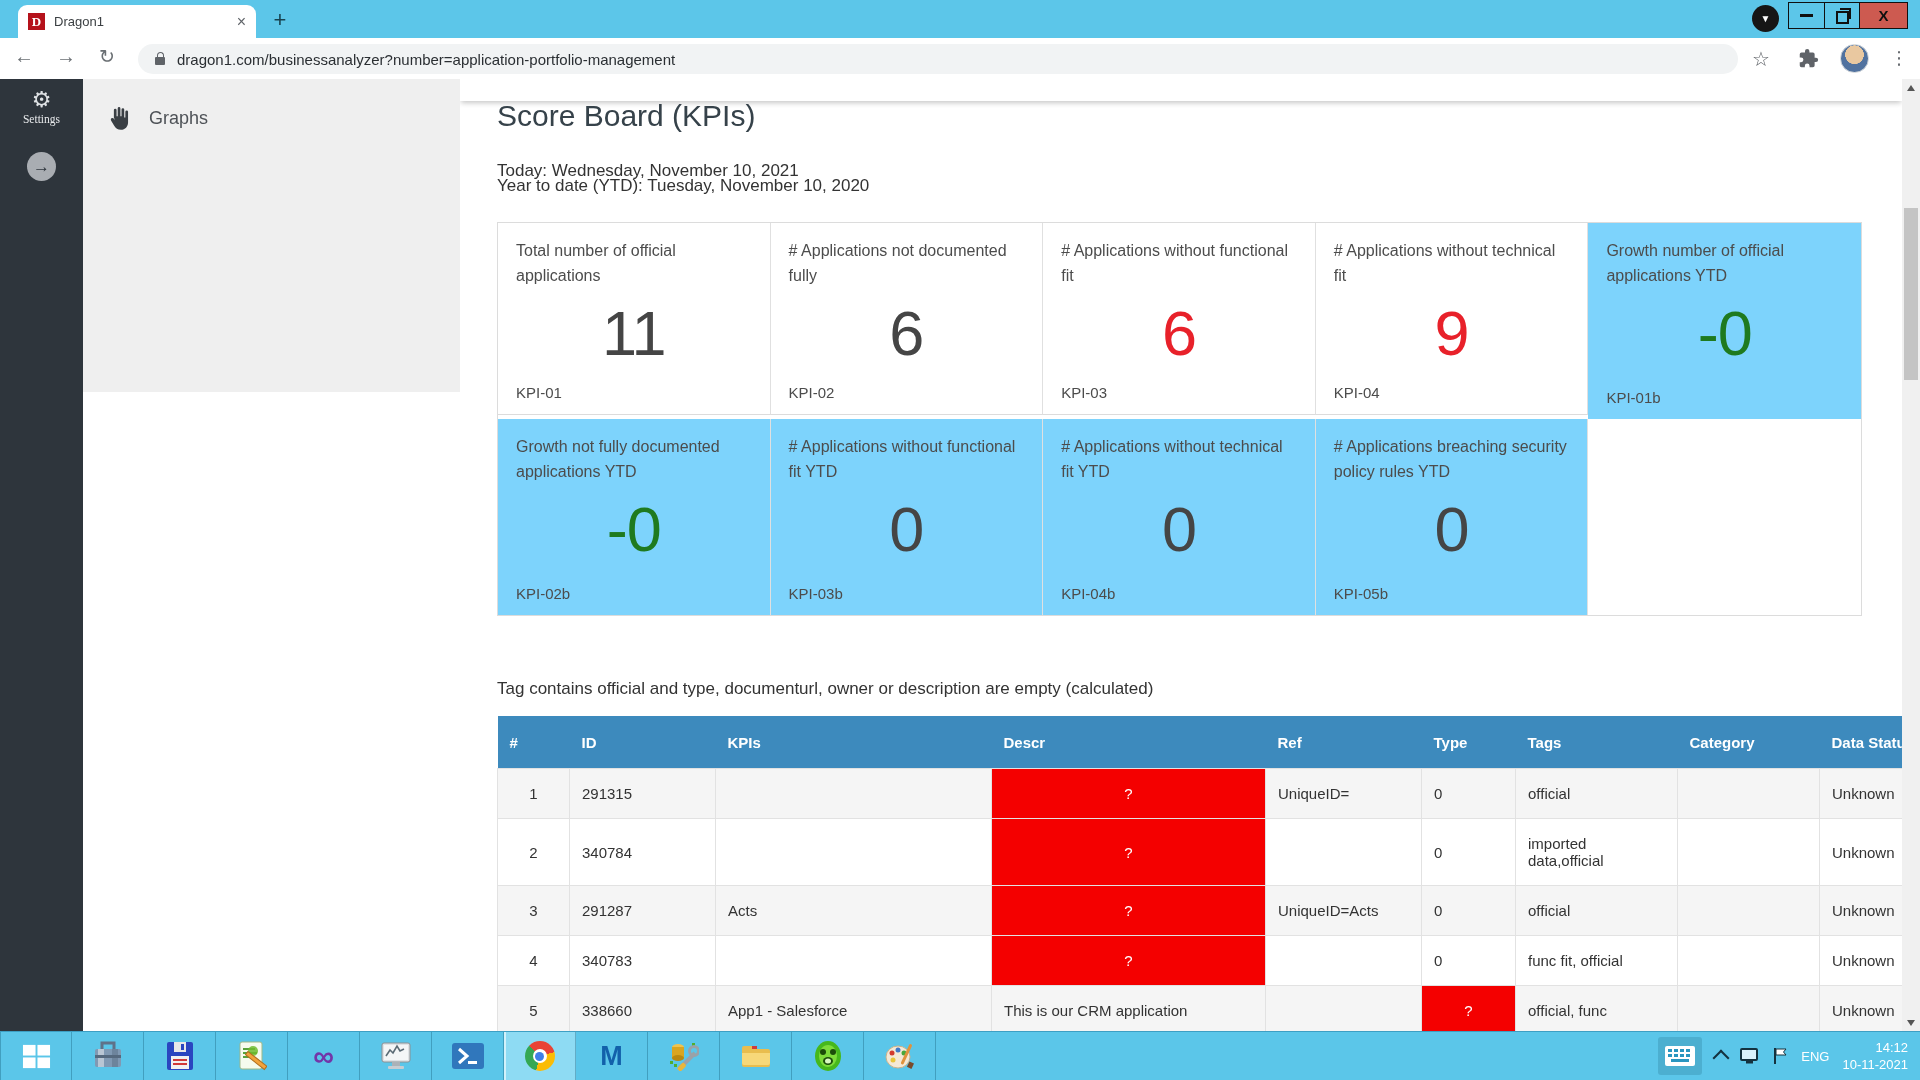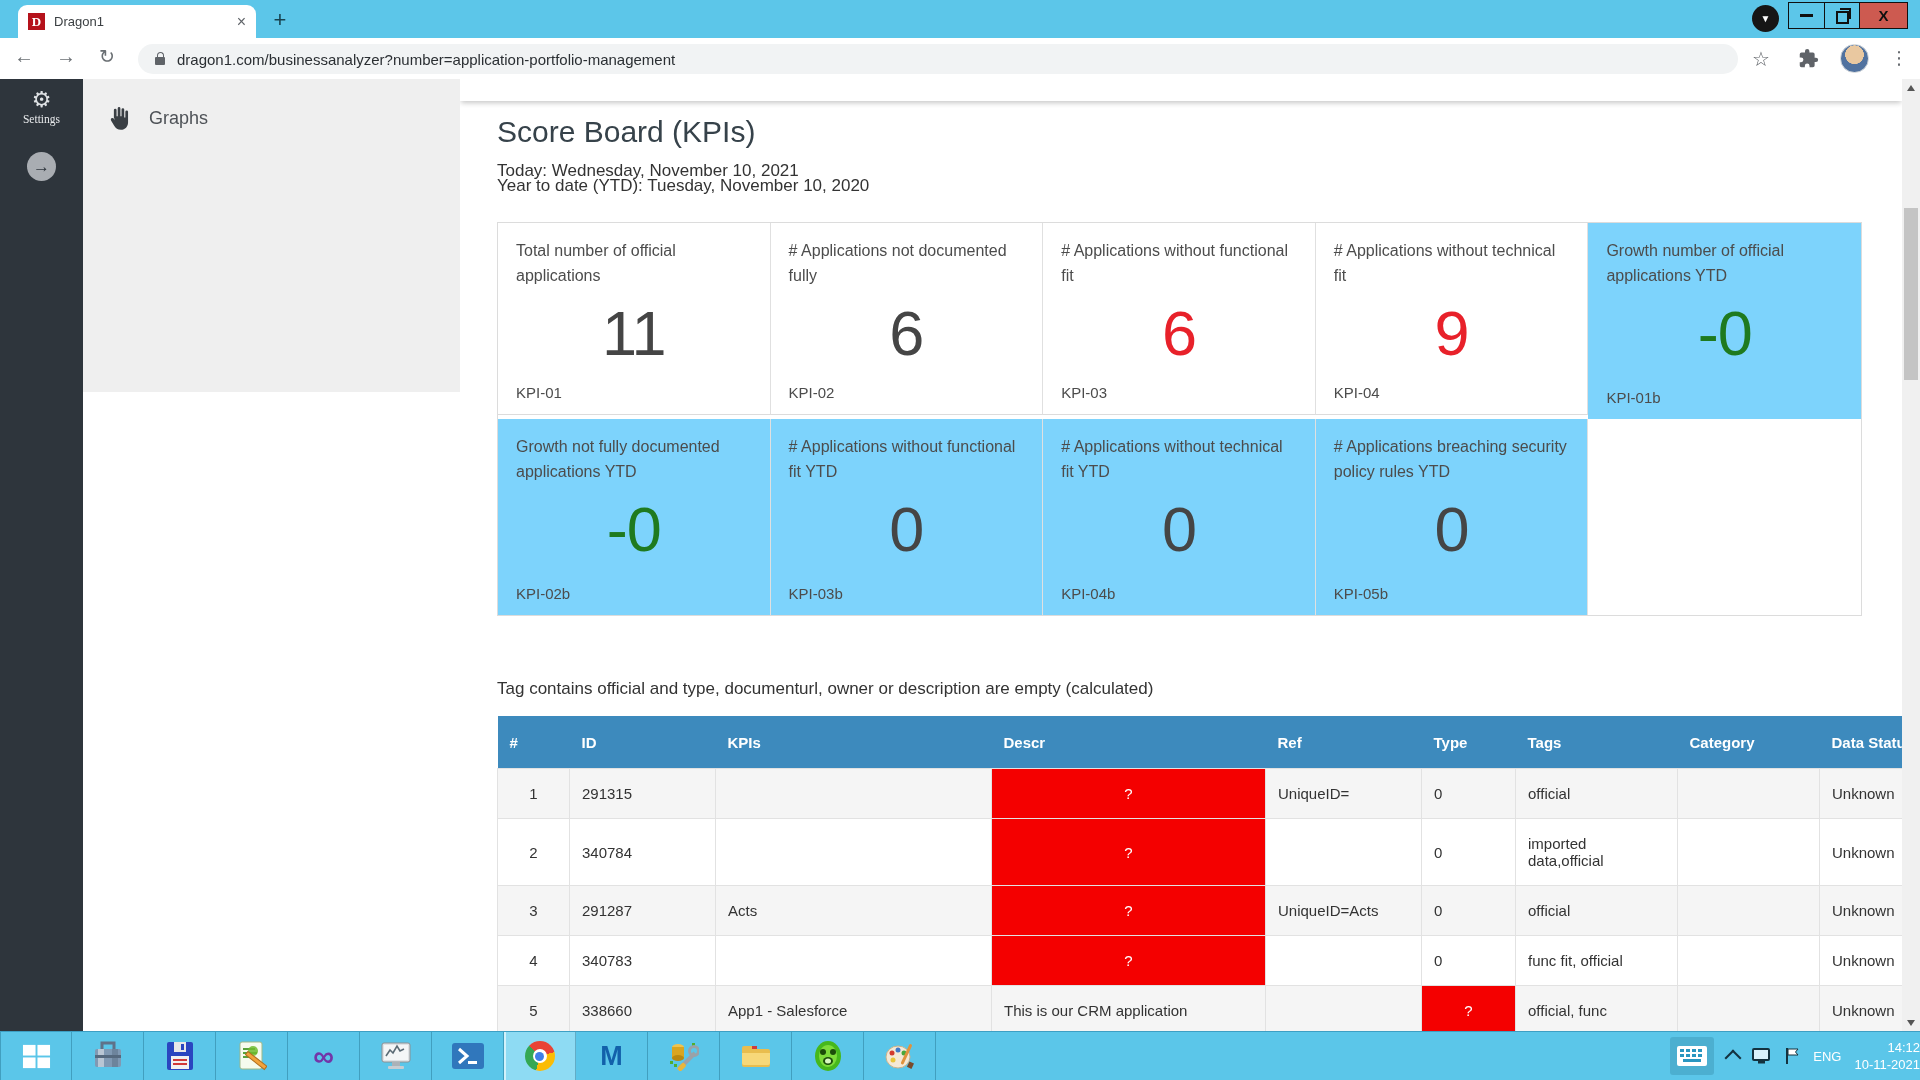--- a/index.html
+++ b/index.html
@@ -51,21 +51,21 @@
 
   
   .menu-panel{position:absolute;left:83px;top:79px;width:377px;height:313px;background:#efefef;}
   .graphs-item{display:flex;align-items:center;gap:16px;padding:26px 0 0 23px;}
   .graphs-label{font-size:18px;color:#4e5257;}
 
   
   .main{position:absolute;left:460px;top:79px;width:1442px;height:952px;background:#fff;overflow:hidden;}
   .main-topbar{position:absolute;left:0;top:0;width:100%;height:22px;background:#fff;
        box-shadow:0 3px 5px -1px rgba(0,0,0,.22);}
-  .score-title{position:absolute;left:37px;top:36px;font-size:30px;font-weight:500;color:#36424a;}
+  .score-title{position:absolute;left:37px;top:20px;font-size:30px;font-weight:500;color:#36424a;}
   .date-line{position:absolute;left:37px;font-size:17px;color:#333;}
   .d1{top:82px;} .d2{top:97px;}
 
   .kpi-grid{position:absolute;left:37px;top:143px;width:1365px;display:grid;
        grid-template-columns:repeat(5,1fr);border:1px solid #dcdcdc;box-sizing:border-box;}
   .kpi-cell{position:relative;height:192px;background:#fff;border-right:1px solid #e0e0e0;
        border-bottom:1px solid #dcdcdc;box-sizing:border-box;padding:16px 18px 0;}
   .kpi-cell:nth-child(5n){border-right:none;}
   .kpi-cell.alt{background:#7dd3fc;height:196px;border-bottom:none;}
   .kpi-label{font-size:16px;color:#4c4c4c;line-height:1.55;}
@@ -104,21 +104,21 @@
   .tb-cell{width:72px;display:flex;align-items:center;justify-content:center;
        border-right:1px solid rgba(18,86,114,.35);box-sizing:border-box;}
   .tb-cell:first-child{border-left:1px solid rgba(18,86,114,.35);}
   .tb-cell.active{background:#8edbf3;box-shadow:inset 2px 0 0 rgba(255,255,255,.6);}
   .vs-inf{font-size:29px;font-weight:bold;color:#7335a8;line-height:30px;}
   .mb-m{font-size:27px;font-weight:bold;color:#1261ab;}
   .ic-chrome{width:30px;height:30px;border-radius:50%;position:relative;
        background:conic-gradient(from -45deg,#e94335 0 120deg,#fbbc05 0 240deg,#34a853 0 360deg);}
   .ic-chrome::before{content:"";position:absolute;left:8px;top:8px;width:14px;height:14px;border-radius:50%;background:#fff;}
   .ic-chrome::after{content:"";position:absolute;left:10.5px;top:10.5px;width:9px;height:9px;border-radius:50%;background:#3f7fe8;}
-  .tray{margin-left:auto;display:flex;align-items:center;gap:13px;padding-right:0;}
+  .tray{margin-left:auto;display:flex;align-items:center;gap:13px;padding-right:12px;}
   .kb-btn{width:44px;height:38px;background:rgba(10,70,95,.18);border-radius:3px;
        display:flex;align-items:center;justify-content:center;}
   .chev{width:10px;height:10px;border-left:2.5px solid #14323f;border-top:2.5px solid #14323f;
        transform:rotate(45deg);margin-top:4px;}
   .tray-text{color:#fff;font-size:13px;}
   .clock{color:#fff;font-size:13px;text-align:right;line-height:17px;}
 </style>
 </head>
 <body>
 

